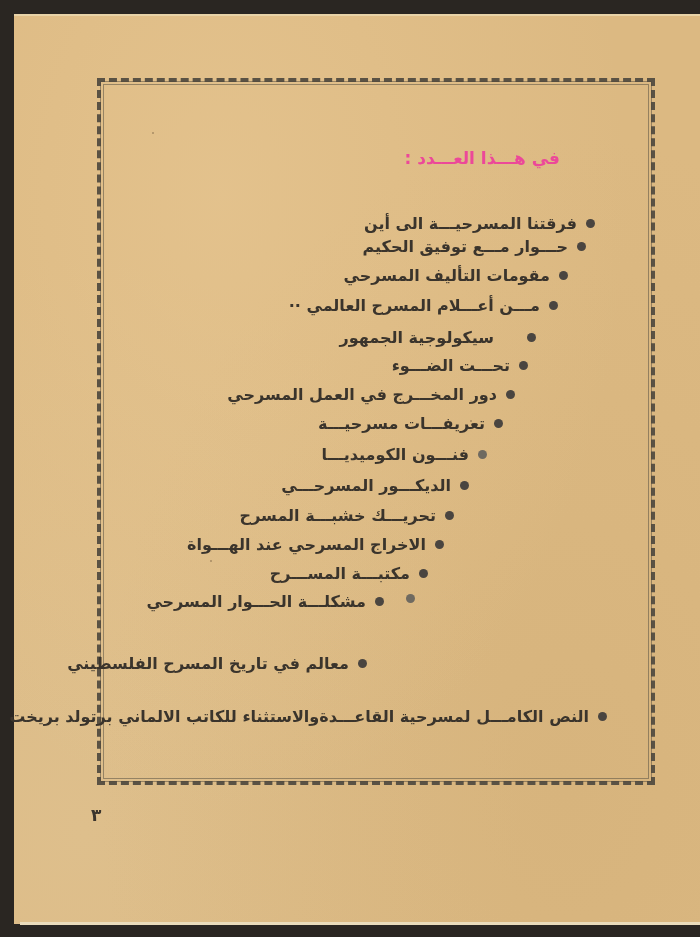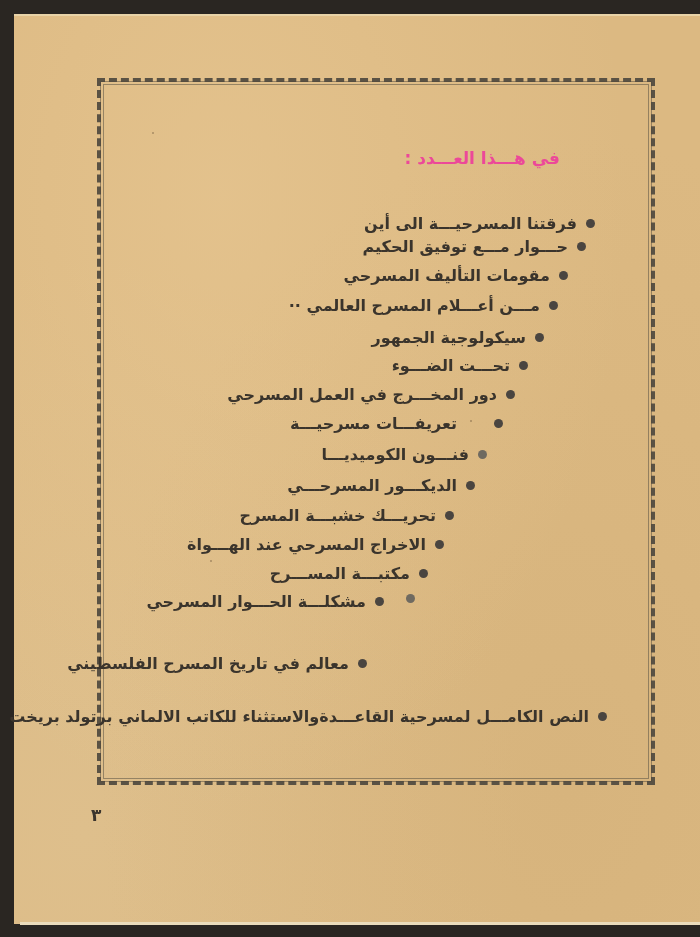--- a/index.html
+++ b/index.html
@@ -128,41 +128,41 @@
   <span>حـــوار مـــع توفيق الحكيم</span>
 </div>
 <div class="toc-item" style="right:132px; top:266px;justify-content:space-between;">
   <span class="bullet"></span>
   <span>مقومات التأليف المسرحي</span>
 </div>
 <div class="toc-item" style="right:142px; top:296px;">
   <span class="bullet"></span>
   <span>مـــن أعـــلام المسرح العالمي ··</span>
 </div>
-<div class="toc-item" style="right:156px; top:328px;">
+<div class="toc-item" style="right:164px; top:328px;gap:24px;">
   <span class="bullet"></span>
   <span>سيكولوجية الجمهور</span>
 </div>
 <div class="toc-item" style="right:172px; top:356px;text-align:right;">
   <span class="bullet"></span>
   <span>تحـــت الضـــوء</span>
 </div>
 <div class="toc-item" style="right:185px; top:385px;">
   <span class="bullet"></span>
   <span>دور المخـــرج في العمل المسرحي</span>
 </div>
-<div class="toc-item" style="right:197px; top:414px;gap:28px;">
+<div class="toc-item" style="right:197px; top:414px;">
   <span class="bullet"></span>
   <span>تعريفـــات مسرحيـــة</span>
 </div>
 <div class="toc-item" style="right:213px; top:445px;">
   <span class="bullet faint"></span>
   <span>فنـــون الكوميديـــا</span>
 </div>
-<div class="toc-item" style="right:225px; top:476px;">
+<div class="toc-item" style="right:231px; top:476px;">
   <span class="bullet"></span>
   <span>الديكـــور المسرحـــي</span>
 </div>
 <div class="toc-item" style="right:246px; top:506px;">
   <span class="bullet"></span>
   <span>تحريـــك خشبـــة المسرح</span>
 </div>
 <div class="toc-item" style="right:256px; top:535px;">
   <span class="bullet"></span>
   <span>الاخراج المسرحي عند الهـــواة</span>

